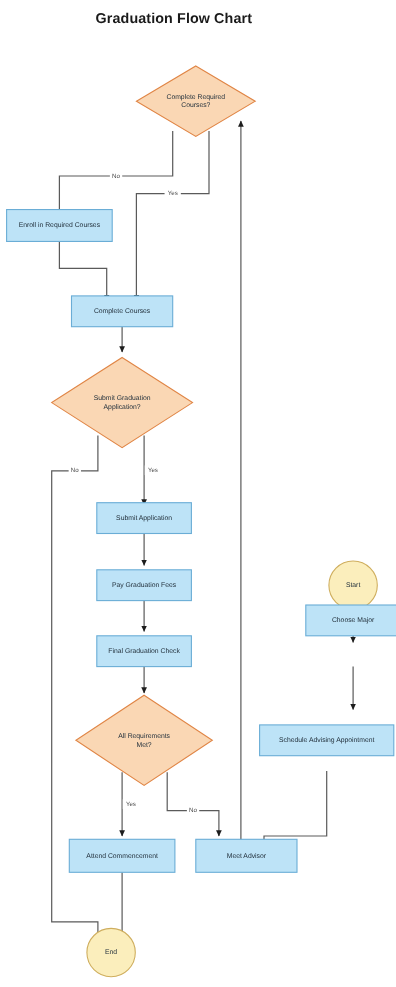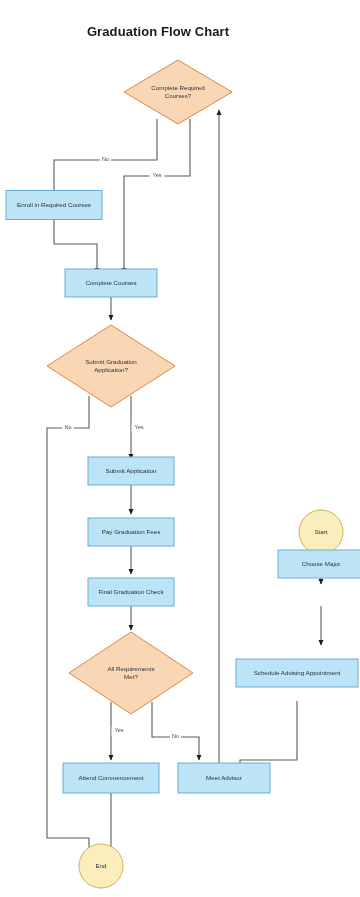--- a/index.html
+++ b/index.html
@@ -10,21 +10,21 @@
   }
   body {
     width: 360px;
     height: 897px;
     font-family: "Liberation Sans", sans-serif;
     overflow: hidden;
     position: relative;
   }
   #chart-title {
     position: absolute;
-    top: 24px;
+    top: 9px;
     left: 0;
     width: 316px;
     text-align: center;
     font-size: 13px;
     font-weight: bold;
     color: #1a1a1a;
     letter-spacing: 0.1px;
   }
   #flow-canvas {
     position: absolute;

